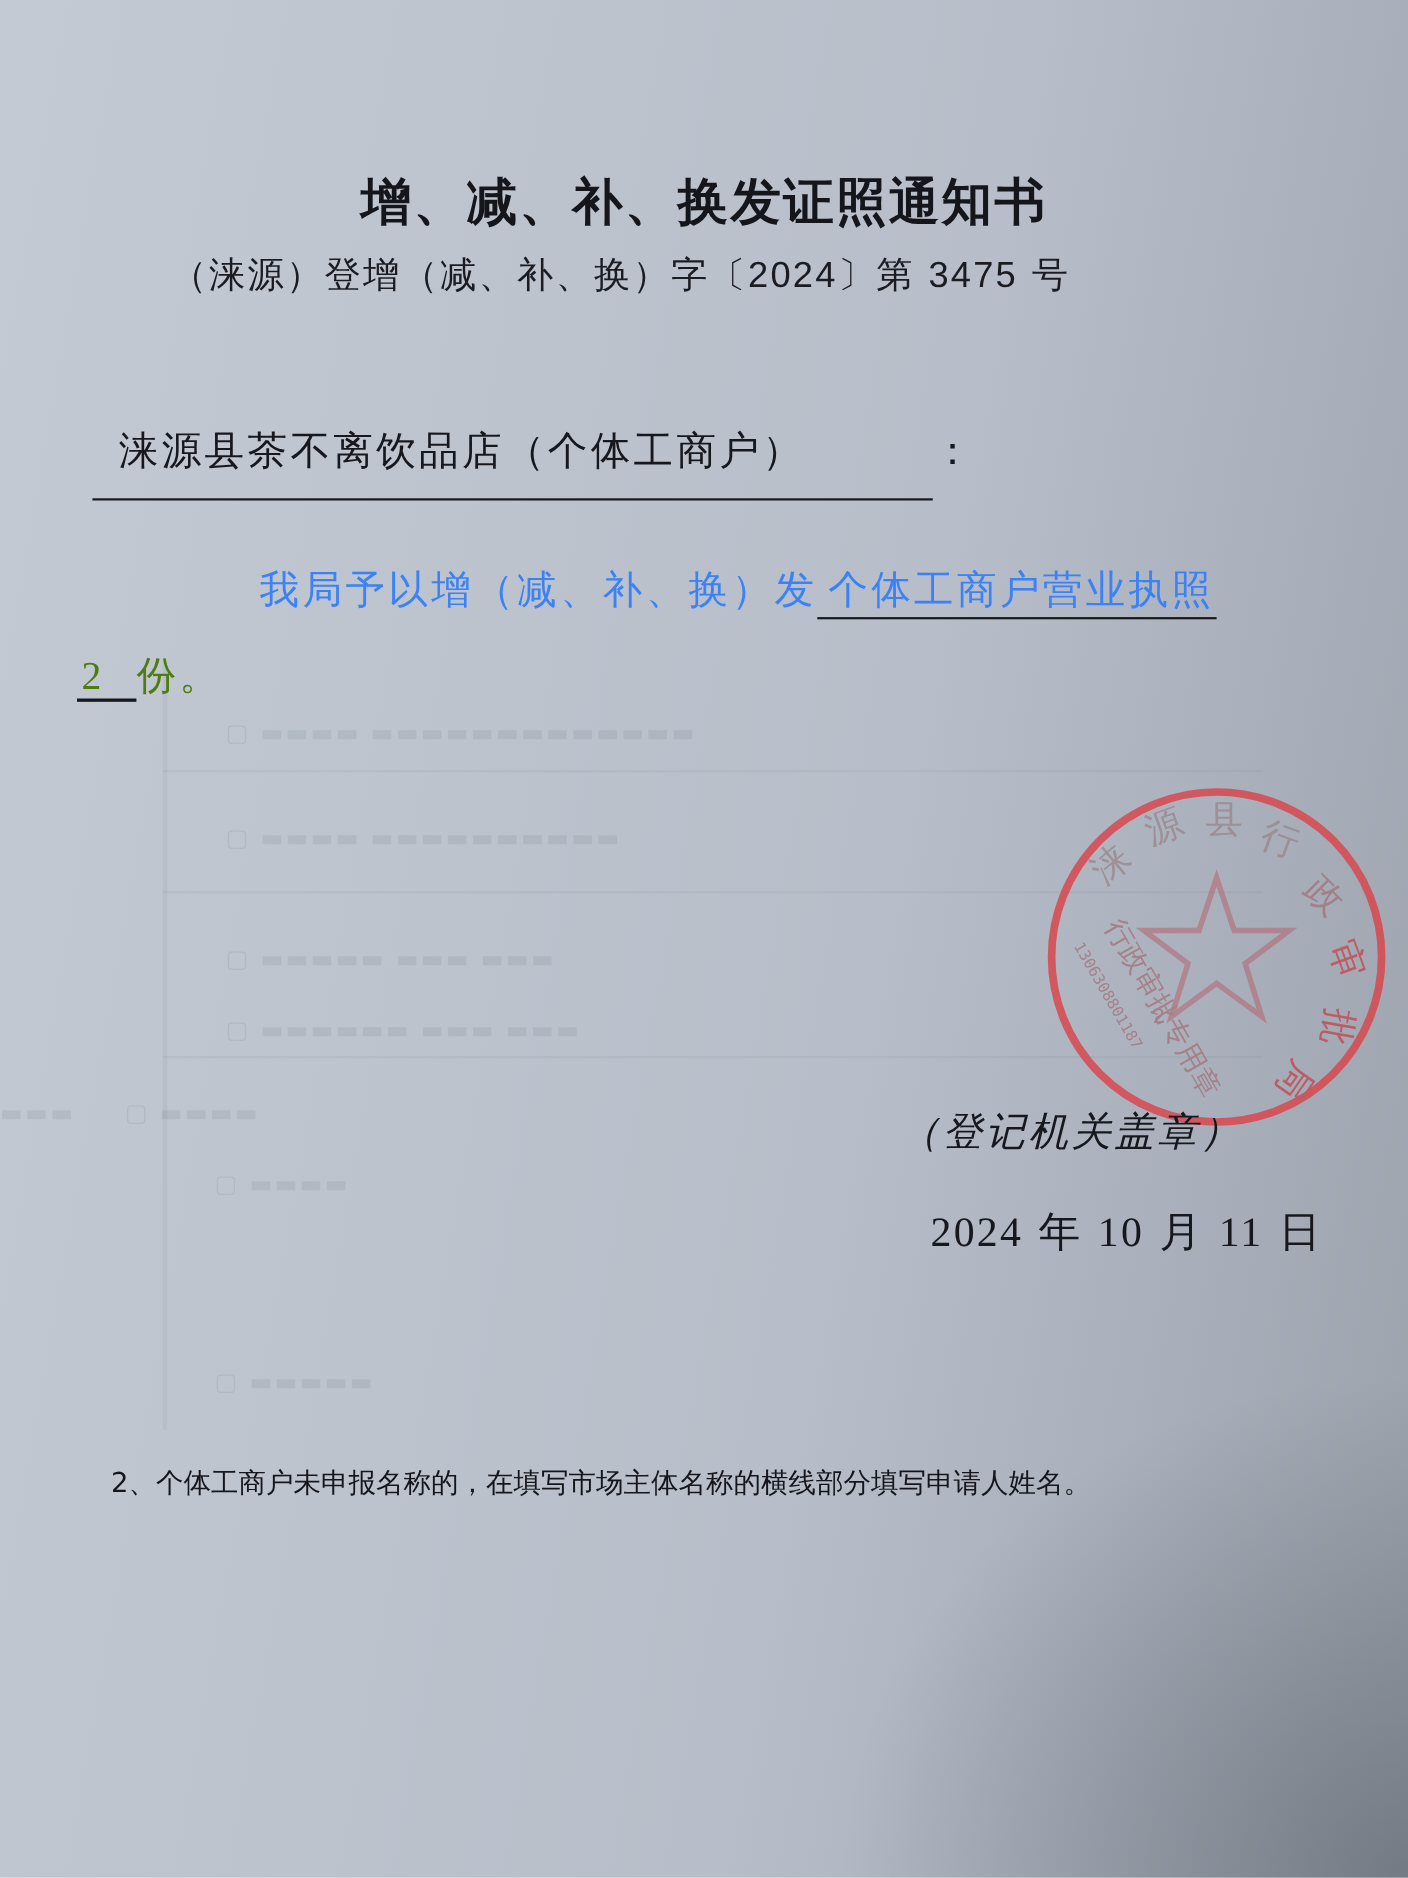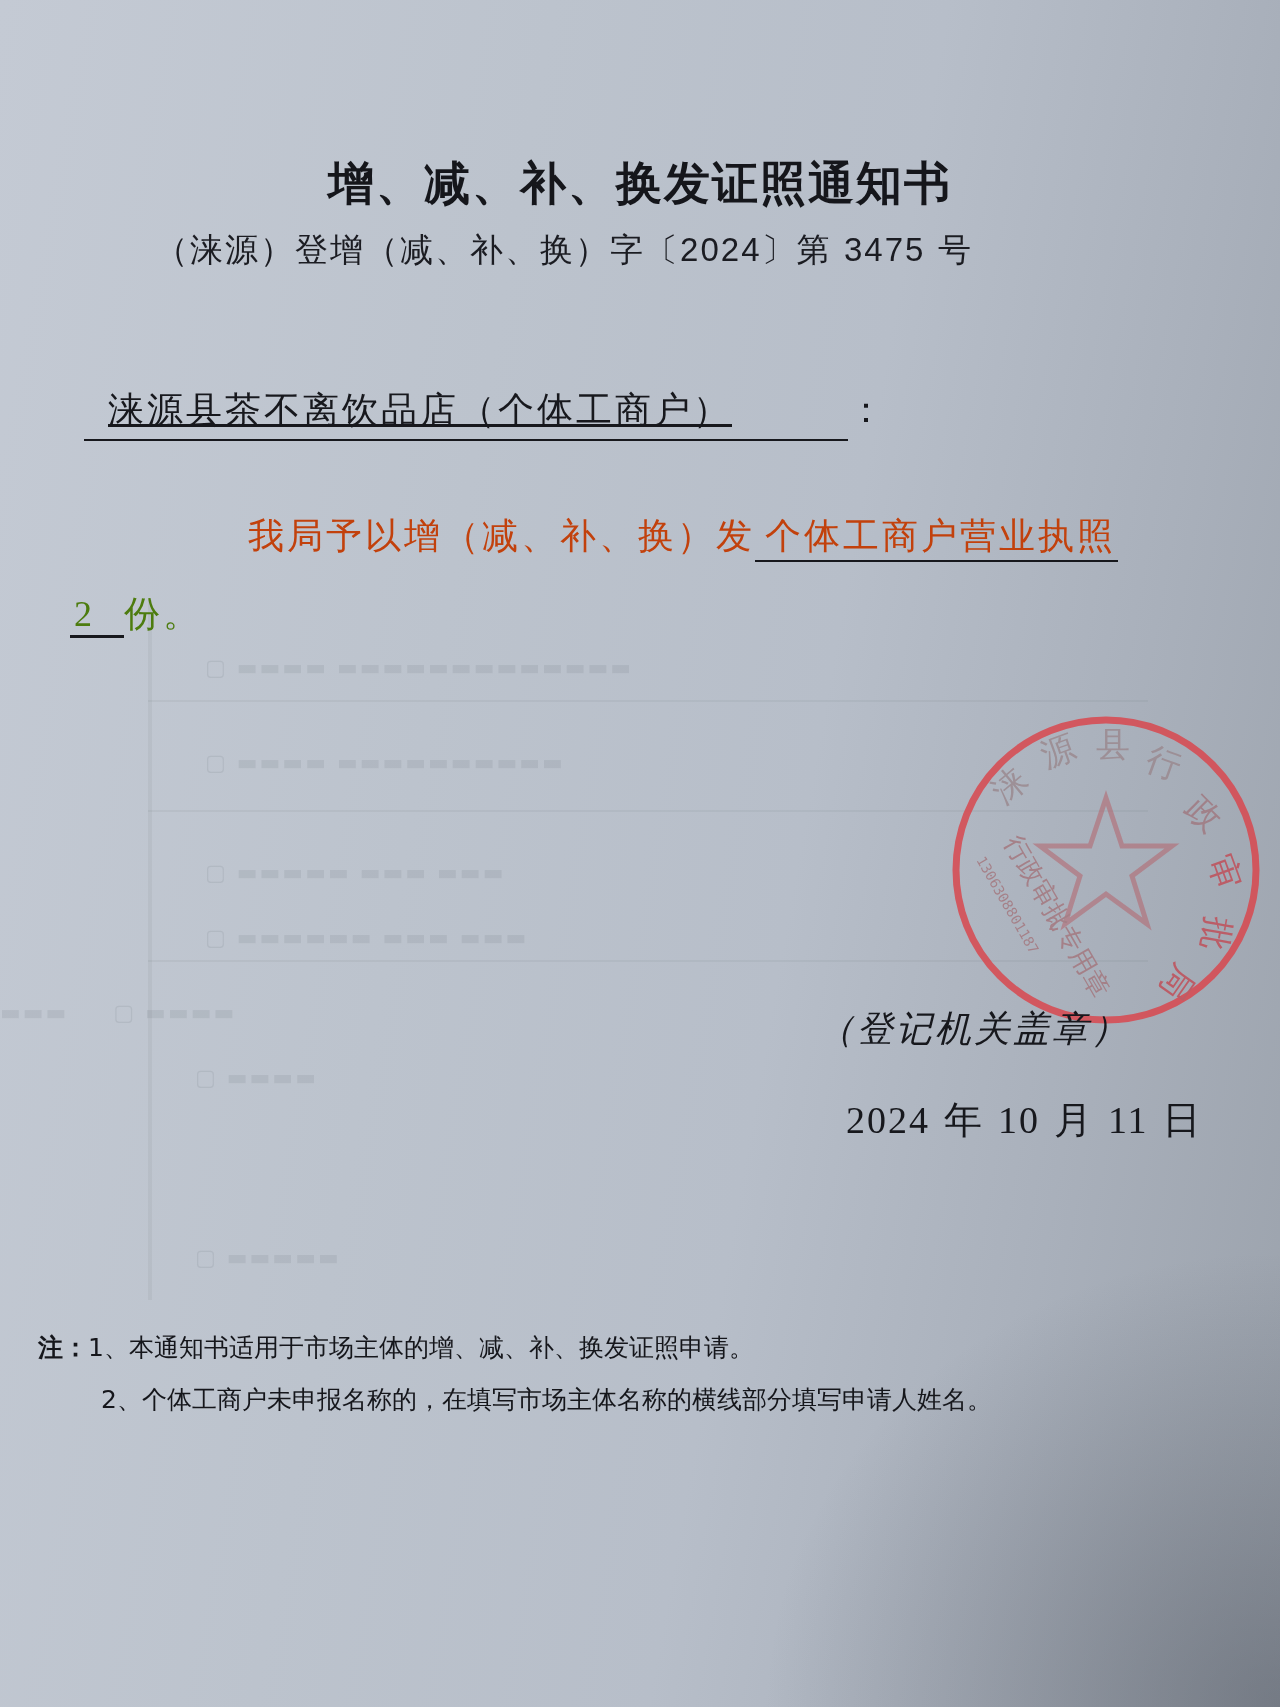--- a/index.html
+++ b/index.html
@@ -27,25 +27,25 @@
     position:absolute; left:0; width:1128px; top:228px; text-align:center;
     font-size:33px; letter-spacing:2px; color:#1b1c22;
   }
   .docno .num { font-family:"Liberation Sans", sans-serif; }
   .addressee {
     position:absolute; left:84px; top:386px; font-size:36px; letter-spacing:3px;
     font-family:"DejaVu Serif", serif; color:#17181d;
   }
   .addressee .name {
     display:inline-block; width:740px; padding-left:24px;
-    border-bottom:2px solid #17181d; padding-bottom:4px;text-decoration:underline;
+    border-bottom:2px solid #17181d; padding-bottom:18px;
   }
   .body1 {
     position:absolute; left:236px; top:512px; font-size:36px; letter-spacing:3px;
-    font-family:"DejaVu Serif", serif; color:#c2410c; white-space:nowrap;margin-left:12px;
+    font-family:"DejaVu Serif", serif; color:#3b82f6; white-space:nowrap;
   }
   .body1 .fill { border-bottom:2px solid #17181d; padding:0 2px 4px 10px; }
   .body2 {
     position:absolute; left:70px; top:590px; font-size:36px; letter-spacing:3px;
     font-family:"DejaVu Serif", serif; color:#4d7c0f;
   }
   .body2 .count {
     display:inline-block; width:50px; border-bottom:3px solid #17181d;
     font-family:"Liberation Serif", serif; padding-left:4px;
   }
@@ -119,17 +119,16 @@
   </g>
 </svg>
 
 <div class="sign">（登记机关盖章）</div>
 
 <div class="date">
   <span>2024</span><span class="unit">年</span><span>10</span><span class="unit">月</span><span>11</span><span class="unit">日</span>
 </div>
 
 <div class="notes">
-  <div><span class="label">注：</span><span>1、本通知书适用于市场主体的增、减、补、换发证照申请。</span></div>
   <div class="item2">2、个体工商户未申报名称的，在填写市场主体名称的横线部分填写申请人姓名。</div>
 </div>
 
 <div class="shadow"></div>
 
 </body></html>

